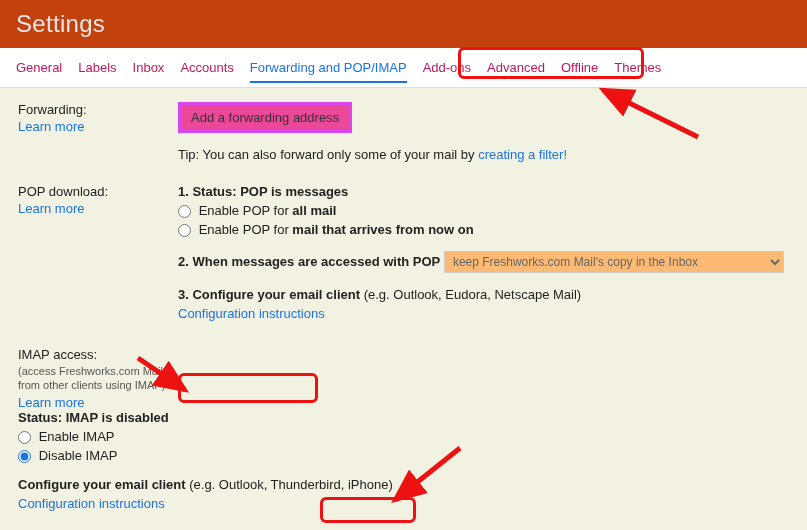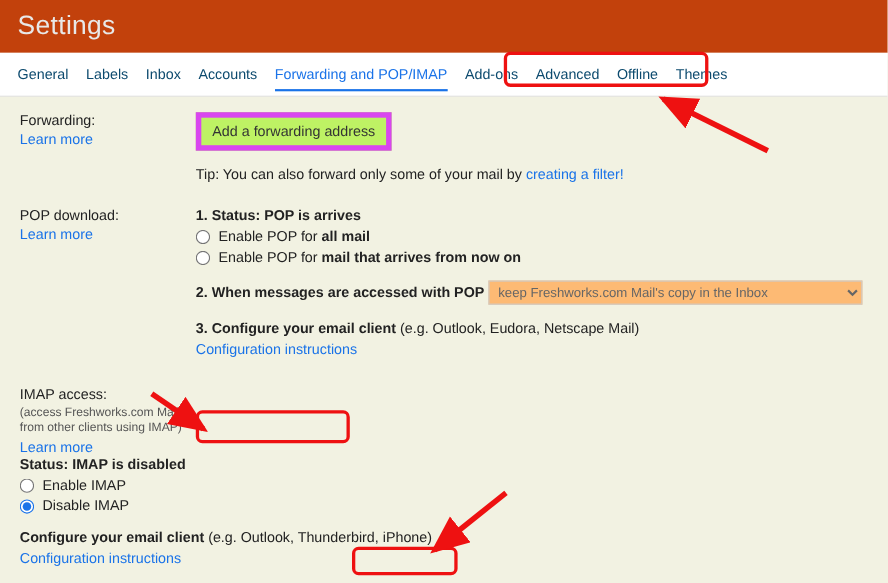--- a/index.html
+++ b/index.html
@@ -1,28 +1,28 @@
 <!DOCTYPE html>
 <html><head>
 <meta charset="utf-8">
 <style>
   * { box-sizing: border-box; margin: 0; padding: 0; }
   body { font-family: Arial, Helvetica, sans-serif; font-size: 13px; color: #222; width: 807px; background: #f0f0e4; }
   .titlebar { background: #c2410c; color: #e8e8e8; font-size: 24px; padding: 10px 16px; letter-spacing: 0.3px; }
   .tabs { background: #fff; padding: 12px 16px 4px 16px; display: flex; flex-wrap: wrap; gap: 16px; border-bottom: 1px solid #ddd; }
-  .tab { color: #0c4a6e; cursor: pointer; padding-bottom: 6px; }
+  .tab { color: #be185d; cursor: pointer; padding-bottom: 6px; }
   .tab.active { color: #1a73e8; border-bottom: 2px solid #1a73e8; }
   .content { background: #f2f2e2; padding: 14px 18px 20px 18px; }
   .section { display: flex; align-items: flex-start; margin-bottom: 22px; }
   .section .label { width: 160px; flex-shrink: 0; padding-right: 8px; }
   .section .label .title { font-weight: normal; }
   .section .label .sub { font-size: 11px; color: #555; line-height: 1.3; margin-top: 2px; }
   .learn { color: #1a73e8; font-weight: normal; font-size: 13px; margin-top: 2px; display: inline-block; cursor: pointer; }
   .section .body { flex: 1; }
-  .btn { background: #bef264; border: 5px solid #d946ef; padding: 5px 10px; font-size: 13px; cursor: pointer; color: #333; }
+  .btn { background: #ec4899; border: 3px solid #d946ef; padding: 5px 10px; font-size: 13px; cursor: pointer; color: #333; }
   .tip { margin-top: 14px; }
   .link { color: #1a73e8; cursor: pointer; }
   .row { margin-bottom: 4px; }
   .radio { vertical-align: middle; margin-right: 4px; accent-color: #1a73e8; }
   .select { width: 340px; padding: 2px 4px; font-size: 12px; color: #666; border: 1px solid #ccc; background: #fdba74; }
   .footer { text-align: center; padding-top: 14px; }
   .save-btn { background: #efefef; border: 1px solid #ccc; color: #aaa; padding: 5px 12px; font-size: 13px; margin-right: 6px; }
   .cancel-btn { background: #f2f2e2; border: 1px solid #888; color: #333; padding: 5px 12px; font-size: 13px; cursor: pointer; }
   .bold { font-weight: bold; }
   
@@ -64,21 +64,21 @@
     </div>
   </div>
 
   <div class="section">
     <div class="label">
       <div class="title">POP download:</div>
       <a class="learn">Learn more</a>
     </div>
     <div class="body">
       <div class="row bold">
-        <span>1. Status: </span><span>POP is arrives</span>
+        <span>1. Status: </span><span>POP is messages</span>
       </div>
       <div class="row">
         <input type="radio" class="radio" name="pop" style="">
         <span>Enable POP for </span><span class="bold">all mail</span>
       </div>
       <div class="row">
         <input type="radio" class="radio" name="pop" style="">
         <span>Enable POP for </span><span class="bold">mail that arrives from now on</span>
       </div>
       <div class="row" style="margin-top:14px;">

